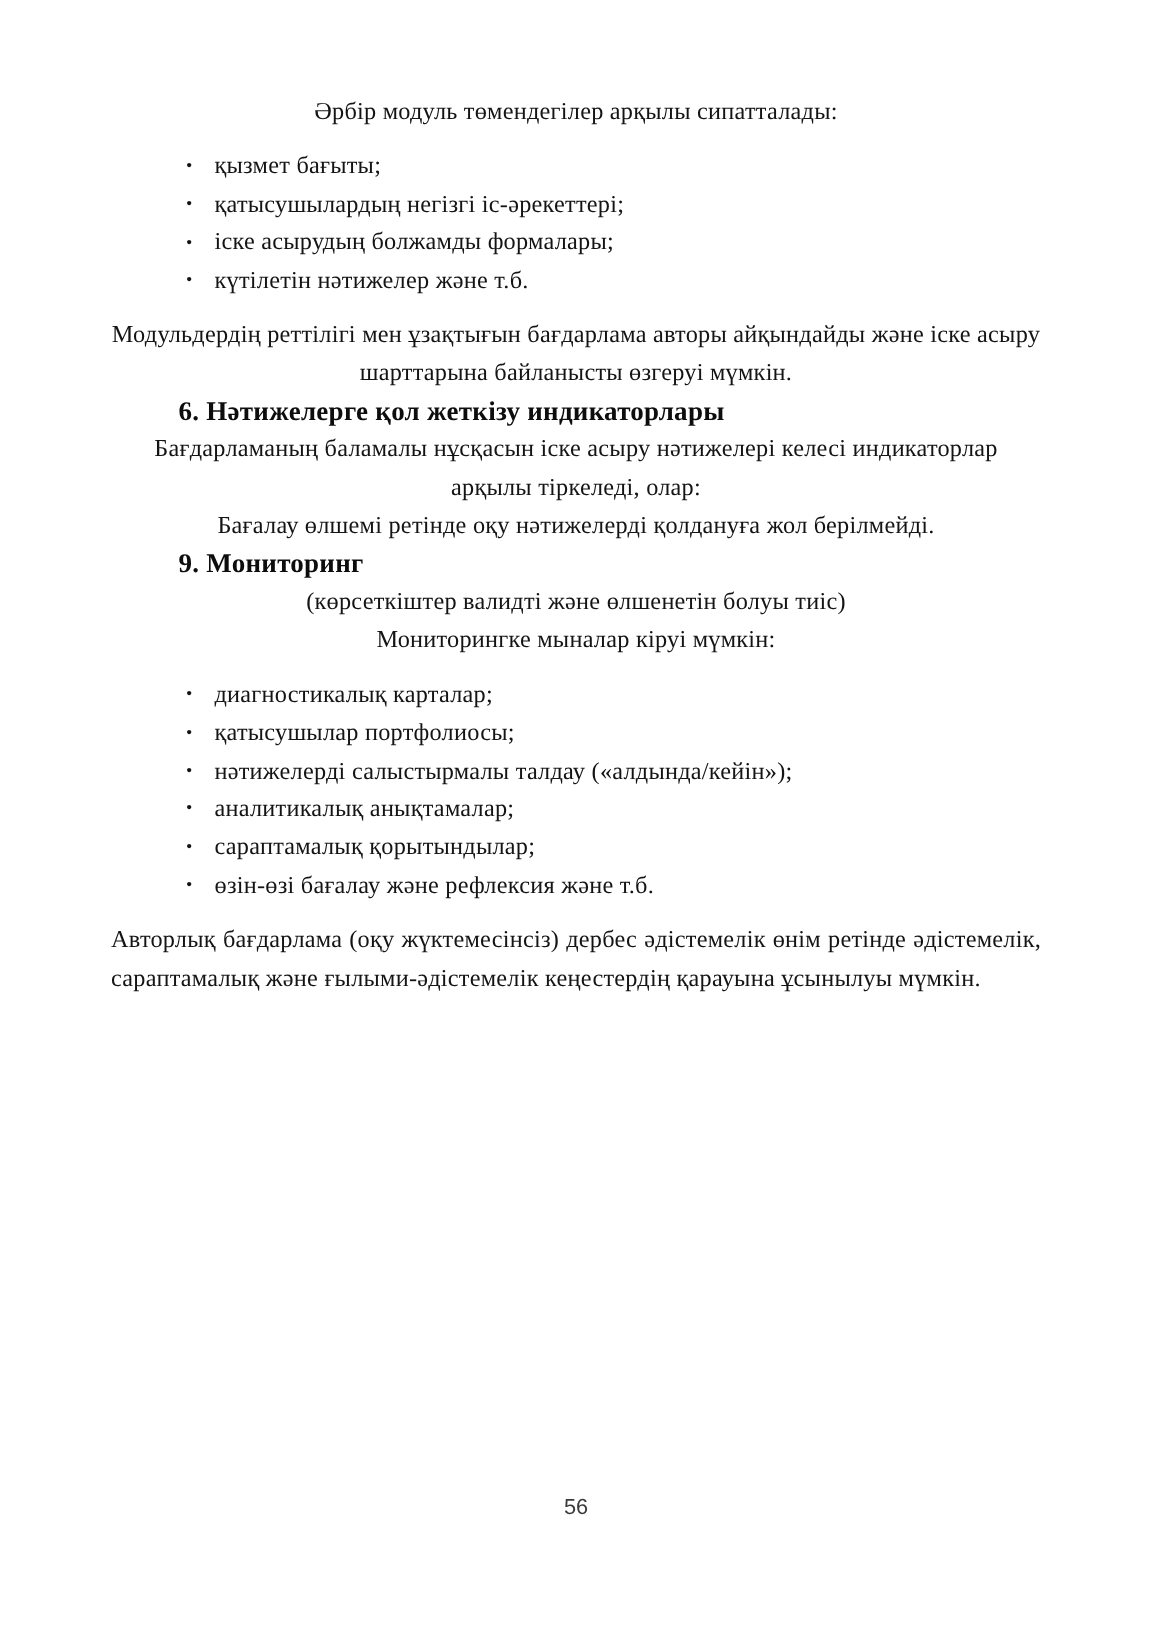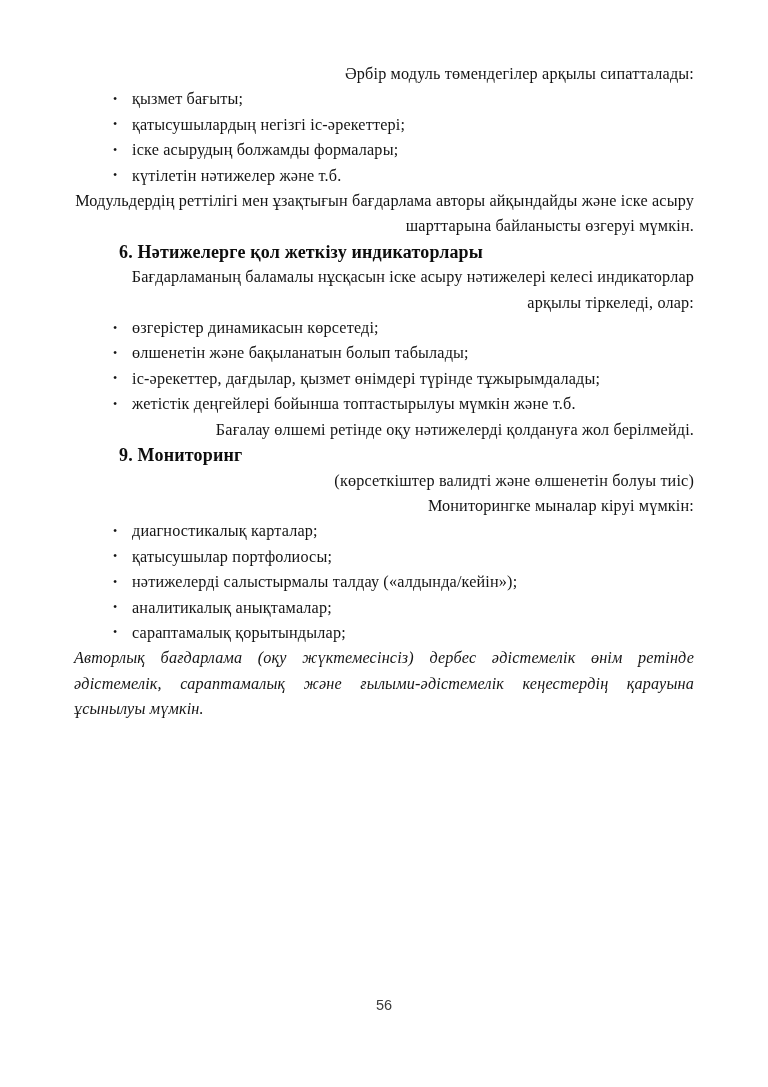--- a/index.html
+++ b/index.html
@@ -31,46 +31,45 @@
     position: absolute;
     left: 74px;
     top: 62px;
     width: 620px;
   }
 
   
   .para {
     font-size: 16.2px;
     line-height: 25.4px;
-    text-align: right;
+    text-align: center;
     margin: 0;
     color: #141414;
     letter-spacing: 0.01em;
   }
 
   .para-justify {
     text-align: justify;
     text-justify: inter-word;
-    font-style: italic;
   }
 
   .heading {
     font-size: 18px;
     line-height: 25.4px;
     font-weight: bold;
     margin: 0;
     text-indent: 45px;
     color: #0d0d0d;
     letter-spacing: 0.01em;
   }
 
   
   ul.bullets {
     list-style: none;
-    margin: 0;
+    margin: 11px;
     padding: 0;
   }
   ul.bullets > li {
     position: relative;
     font-size: 16.2px;
     line-height: 25.4px;
     padding-left: 58px;
     margin: 0;
     color: #141414;
     letter-spacing: 0.01em;
@@ -113,41 +112,36 @@
       <li>іске асырудың болжамды формалары;</li>
       <li>күтілетін нәтижелер және т.б.</li>
     </ul>
 
     <p class="para">Модульдердің реттілігі мен ұзақтығын бағдарлама авторы айқындайды және іске асыру шарттарына байланысты өзгеруі мүмкін.</p>
 
     <p class="heading">6. Нәтижелерге қол жеткізу индикаторлары</p>
 
     <p class="para">Бағдарламаның баламалы нұсқасын іске асыру нәтижелері келесі индикаторлар арқылы тіркеледі, олар:</p>
 
-    <ul class="bullets">
-      <li>өзгерістер динамикасын көрсетеді;</li>
-      <li>өлшенетін және бақыланатын болып табылады;</li>
-      <li>іс-әрекеттер, дағдылар, қызмет өнімдері түрінде тұжырымдалады;</li>
-      <li>жетістік деңгейлері бойынша топтастырылуы мүмкін және т.б.</li>
-    </ul>
 
     <p class="para">Бағалау өлшемі ретінде оқу нәтижелерді қолдануға жол берілмейді.</p>
 
     <p class="heading">9. Мониторинг</p>
 
     <p class="para">(көрсеткіштер валидті және өлшенетін болуы тиіс)</p>
 
     <p class="para">Мониторингке мыналар кіруі мүмкін:</p>
 
     <ul class="bullets">
       <li>диагностикалық карталар;</li>
       <li>қатысушылар портфолиосы;</li>
       <li>нәтижелерді салыстырмалы талдау («алдында/кейін»);</li>
       <li>аналитикалық анықтамалар;</li>
       <li>сараптамалық қорытындылар;</li>
+      <li>өзін-өзі бағалау және рефлексия және т.б.</li>
     </ul>
 
 
     <p class="para para-justify">Авторлық бағдарлама (оқу жүктемесінсіз) дербес әдістемелік өнім ретінде әдістемелік, сараптамалық және ғылыми-әдістемелік кеңестердің қарауына ұсынылуы мүмкін.</p>
 
   </div>
 
   <div class="page-number">56</div>
 
 </div>

